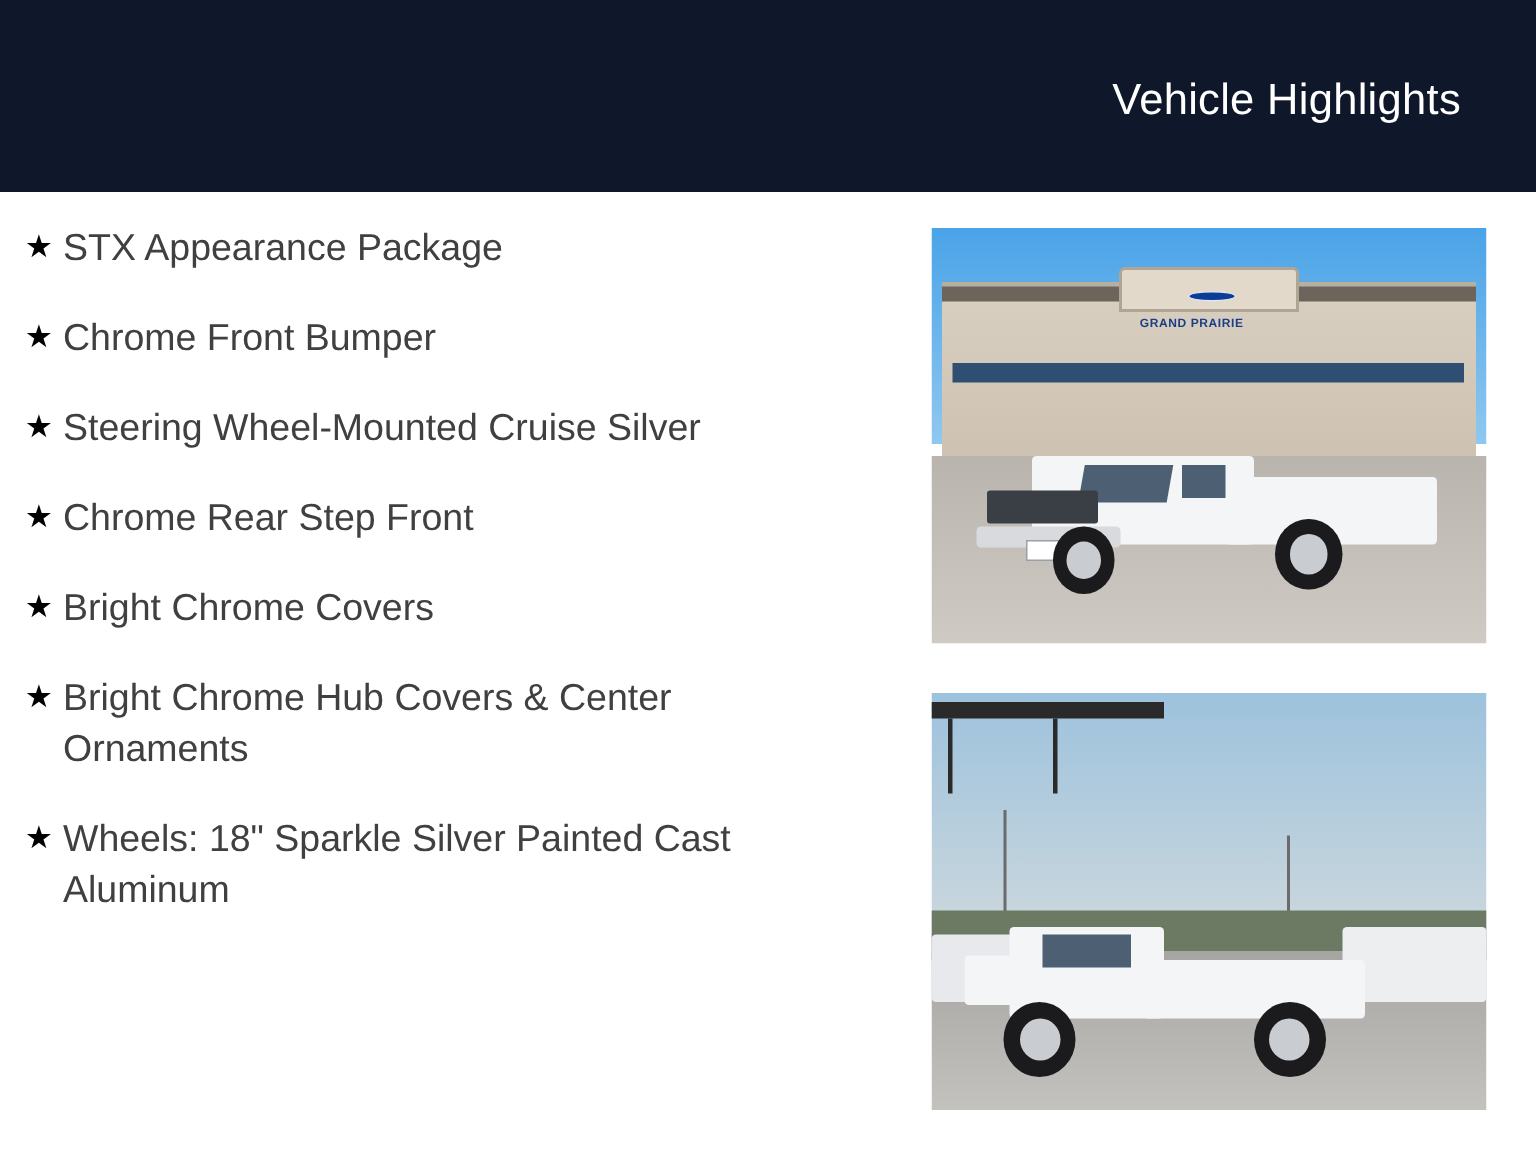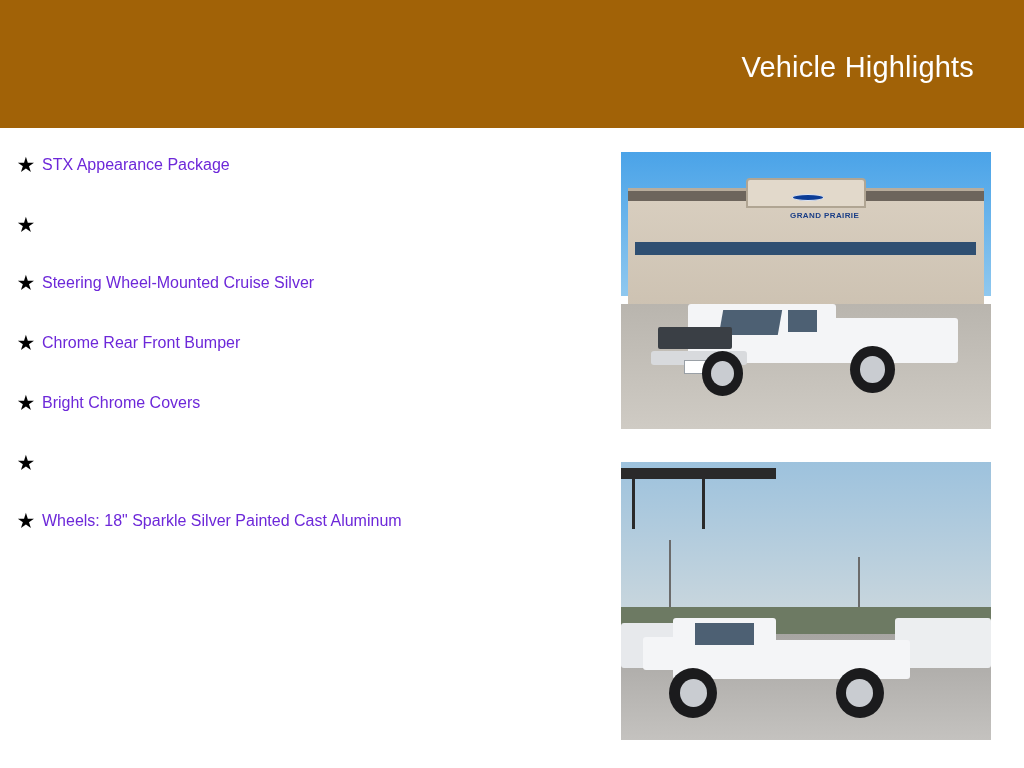--- a/index.html
+++ b/index.html
@@ -15,21 +15,21 @@
     width: 1024px;
     height: 768px;
     background: #ffffff;
   }
   
   .header {
     position: absolute;
     left: 0; top: 0;
     width: 1024px;
     height: 128px;
-    background: #a16207;
+    background: #0f172a;
   }
   .header-title {
     position: absolute;
     right: 50px;
     top: 50px;
     color: #ffffff;
     font-size: 29px;
     line-height: 34px;
     letter-spacing: 0.2px;
     white-space: nowrap;
@@ -49,23 +49,23 @@
   .bullet-star {
     width: 32px;
     flex: 0 0 32px;
     font-size: 21px;
     line-height: 30px;
     color: #000000;
     text-align: center;
     padding-top: 2px;
   }
   .bullet-text {
-    font-size: 16px;
+    font-size: 25px;
     line-height: 34px;
-    color: #6d28d9;
+    color: #404040;
     max-width: 510px;
   }
   
   .photo {
     position: absolute;
     overflow: hidden;
     border: 0;
   }
   .photo-top {
     left: 621px;
@@ -94,21 +94,21 @@
     background: #6d655c;
   }
   .bldg-peak {
     position: absolute; left: 33%; top: -11%; width: 34%; height: 26%;
     background: #e2d9cb;
     border: 2px solid #b0a593;
     border-radius: 4px 4px 0 0;
   }
   .sign-text {
     position: absolute; left: 37%; top: 17%;
-    width: 28%; text-align: right;
+    width: 28%; text-align: left;
     color: #1a3e86; font-size: 8px; font-weight: bold;
     letter-spacing: 0.4px;
     font-family: "Liberation Sans", sans-serif;
   }
   .ford-oval {
     position: absolute; left: 46%; top: 3%;
     width: 9%; height: 6%;
     background: #0b3c96; border-radius: 50%;
     border: 1px solid #dfe6f3;
   }
@@ -172,39 +172,41 @@
 
   <div class="highlights">
 
     <div class="bullet-row">
       <div class="bullet-star">★</div>
       <div class="bullet-text">STX Appearance Package</div>
     </div>
 
     <div class="bullet-row">
       <div class="bullet-star">★</div>
+      <div class="bullet-text">Chrome Front Bumper</div>
     </div>
 
     <div class="bullet-row">
       <div class="bullet-star">★</div>
       <div class="bullet-text">Steering Wheel-Mounted Cruise Silver</div>
     </div>
 
     <div class="bullet-row">
       <div class="bullet-star">★</div>
-      <div class="bullet-text">Chrome Rear Front Bumper</div>
+      <div class="bullet-text">Chrome Rear Step Front</div>
     </div>
 
     <div class="bullet-row">
       <div class="bullet-star">★</div>
       <div class="bullet-text">Bright Chrome Covers</div>
     </div>
 
     <div class="bullet-row">
       <div class="bullet-star">★</div>
+      <div class="bullet-text">Bright Chrome Hub Covers &amp; Center Ornaments</div>
     </div>
 
     <div class="bullet-row">
       <div class="bullet-star">★</div>
       <div class="bullet-text">Wheels: 18" Sparkle Silver Painted Cast Aluminum</div>
     </div>
 
   </div>
 
   <div class="photo photo-top">

